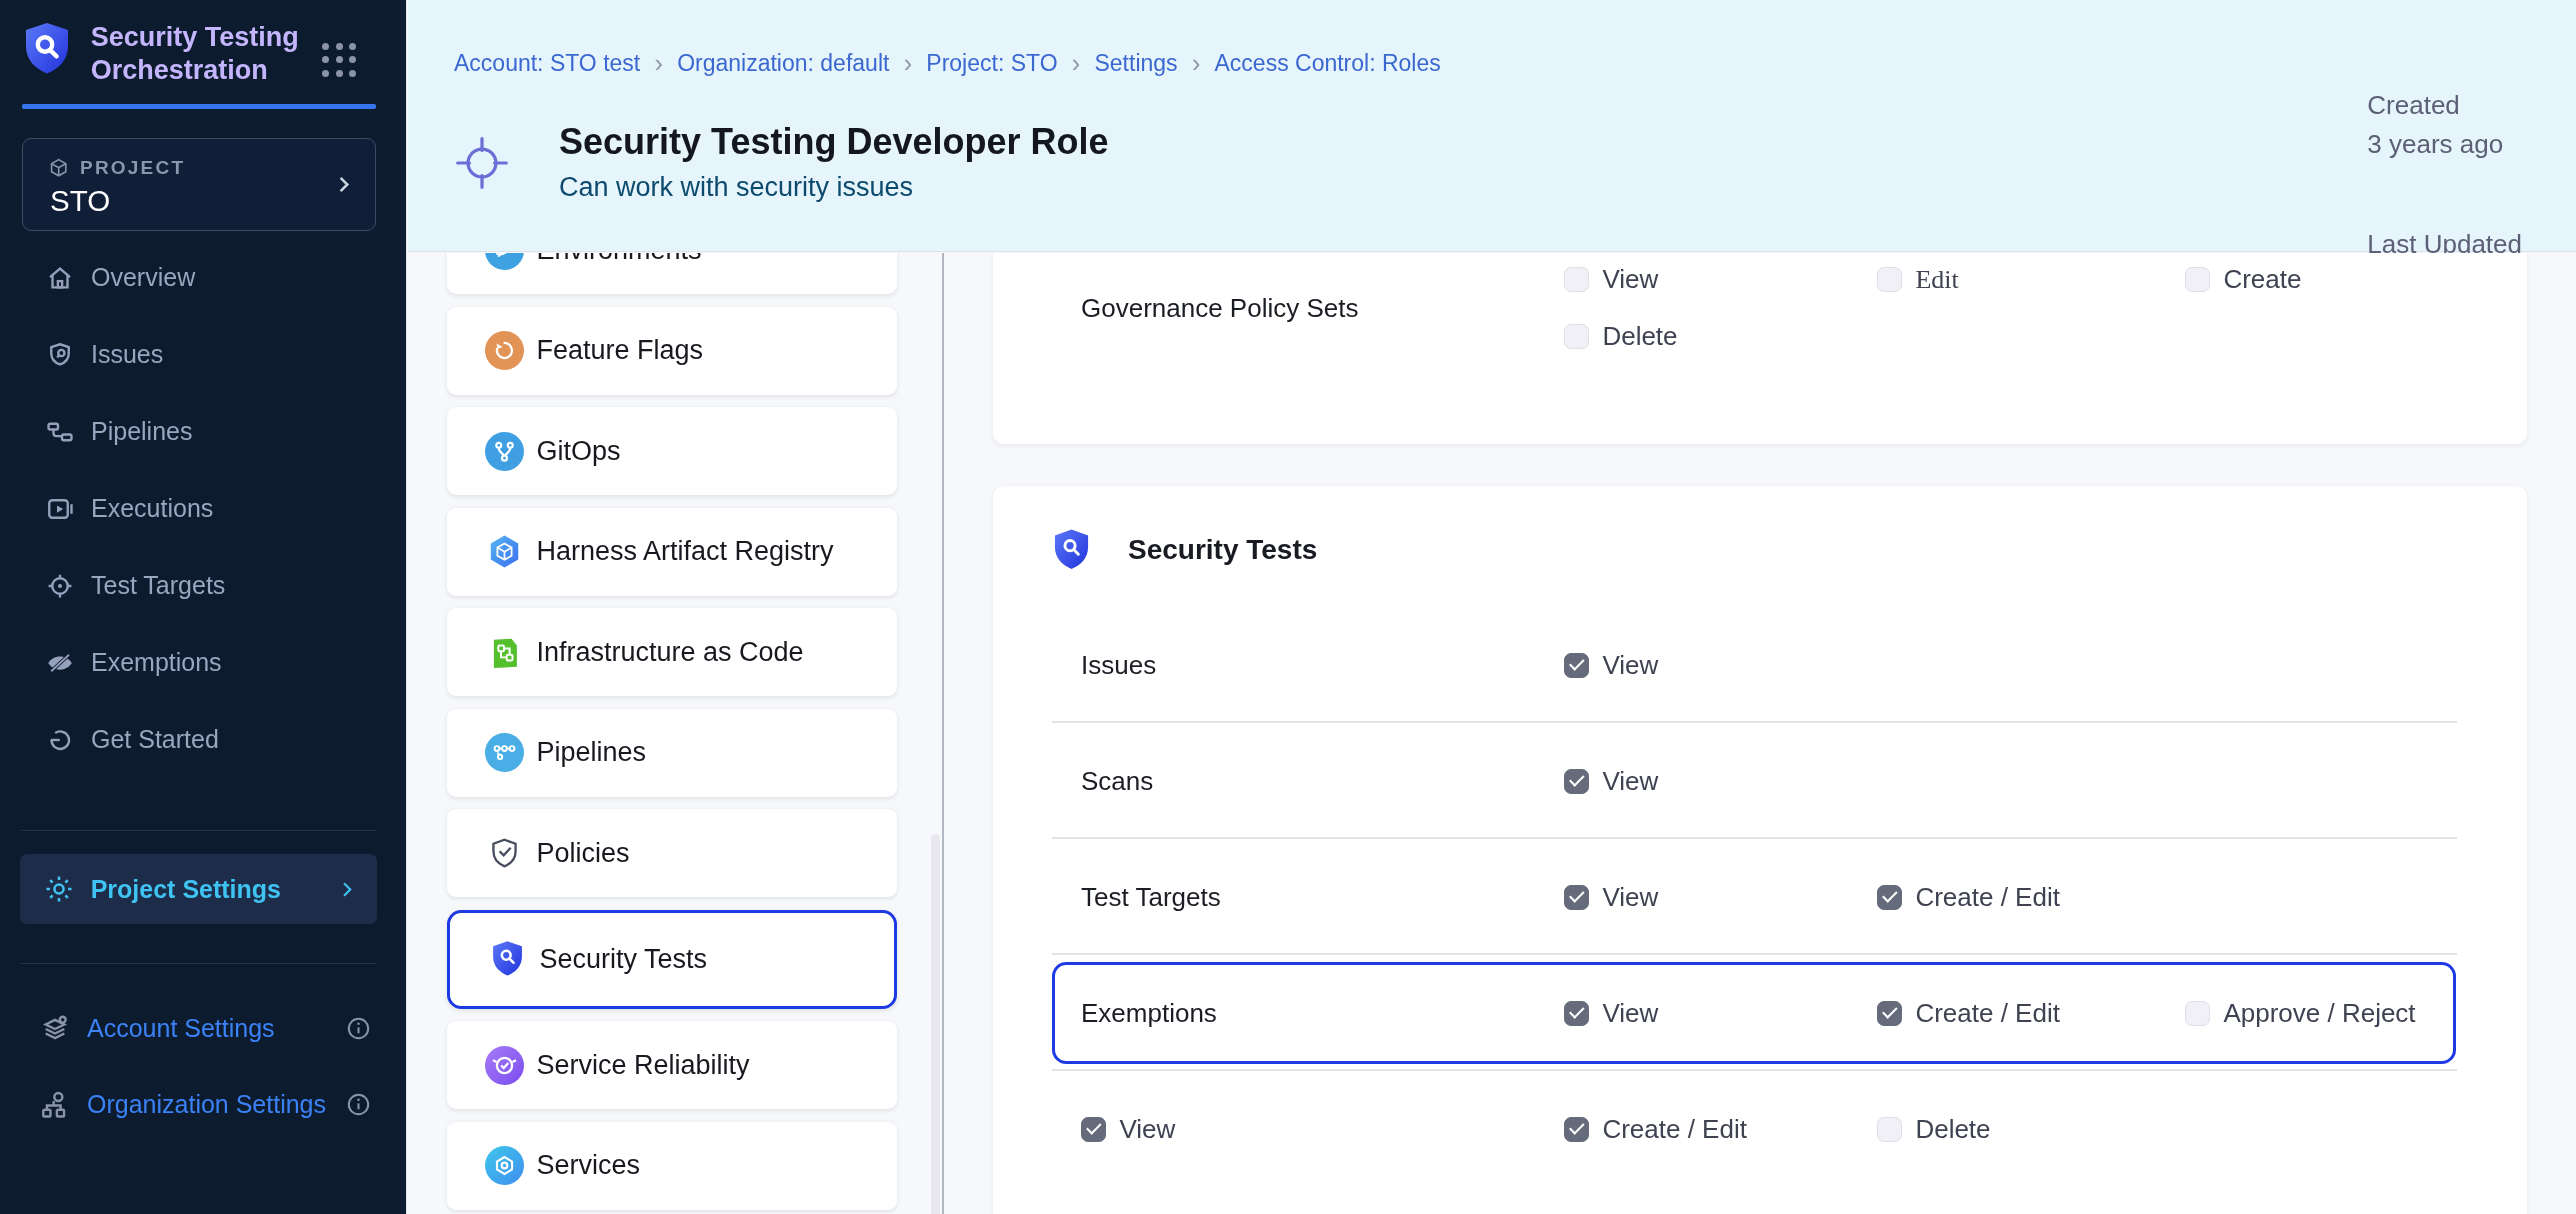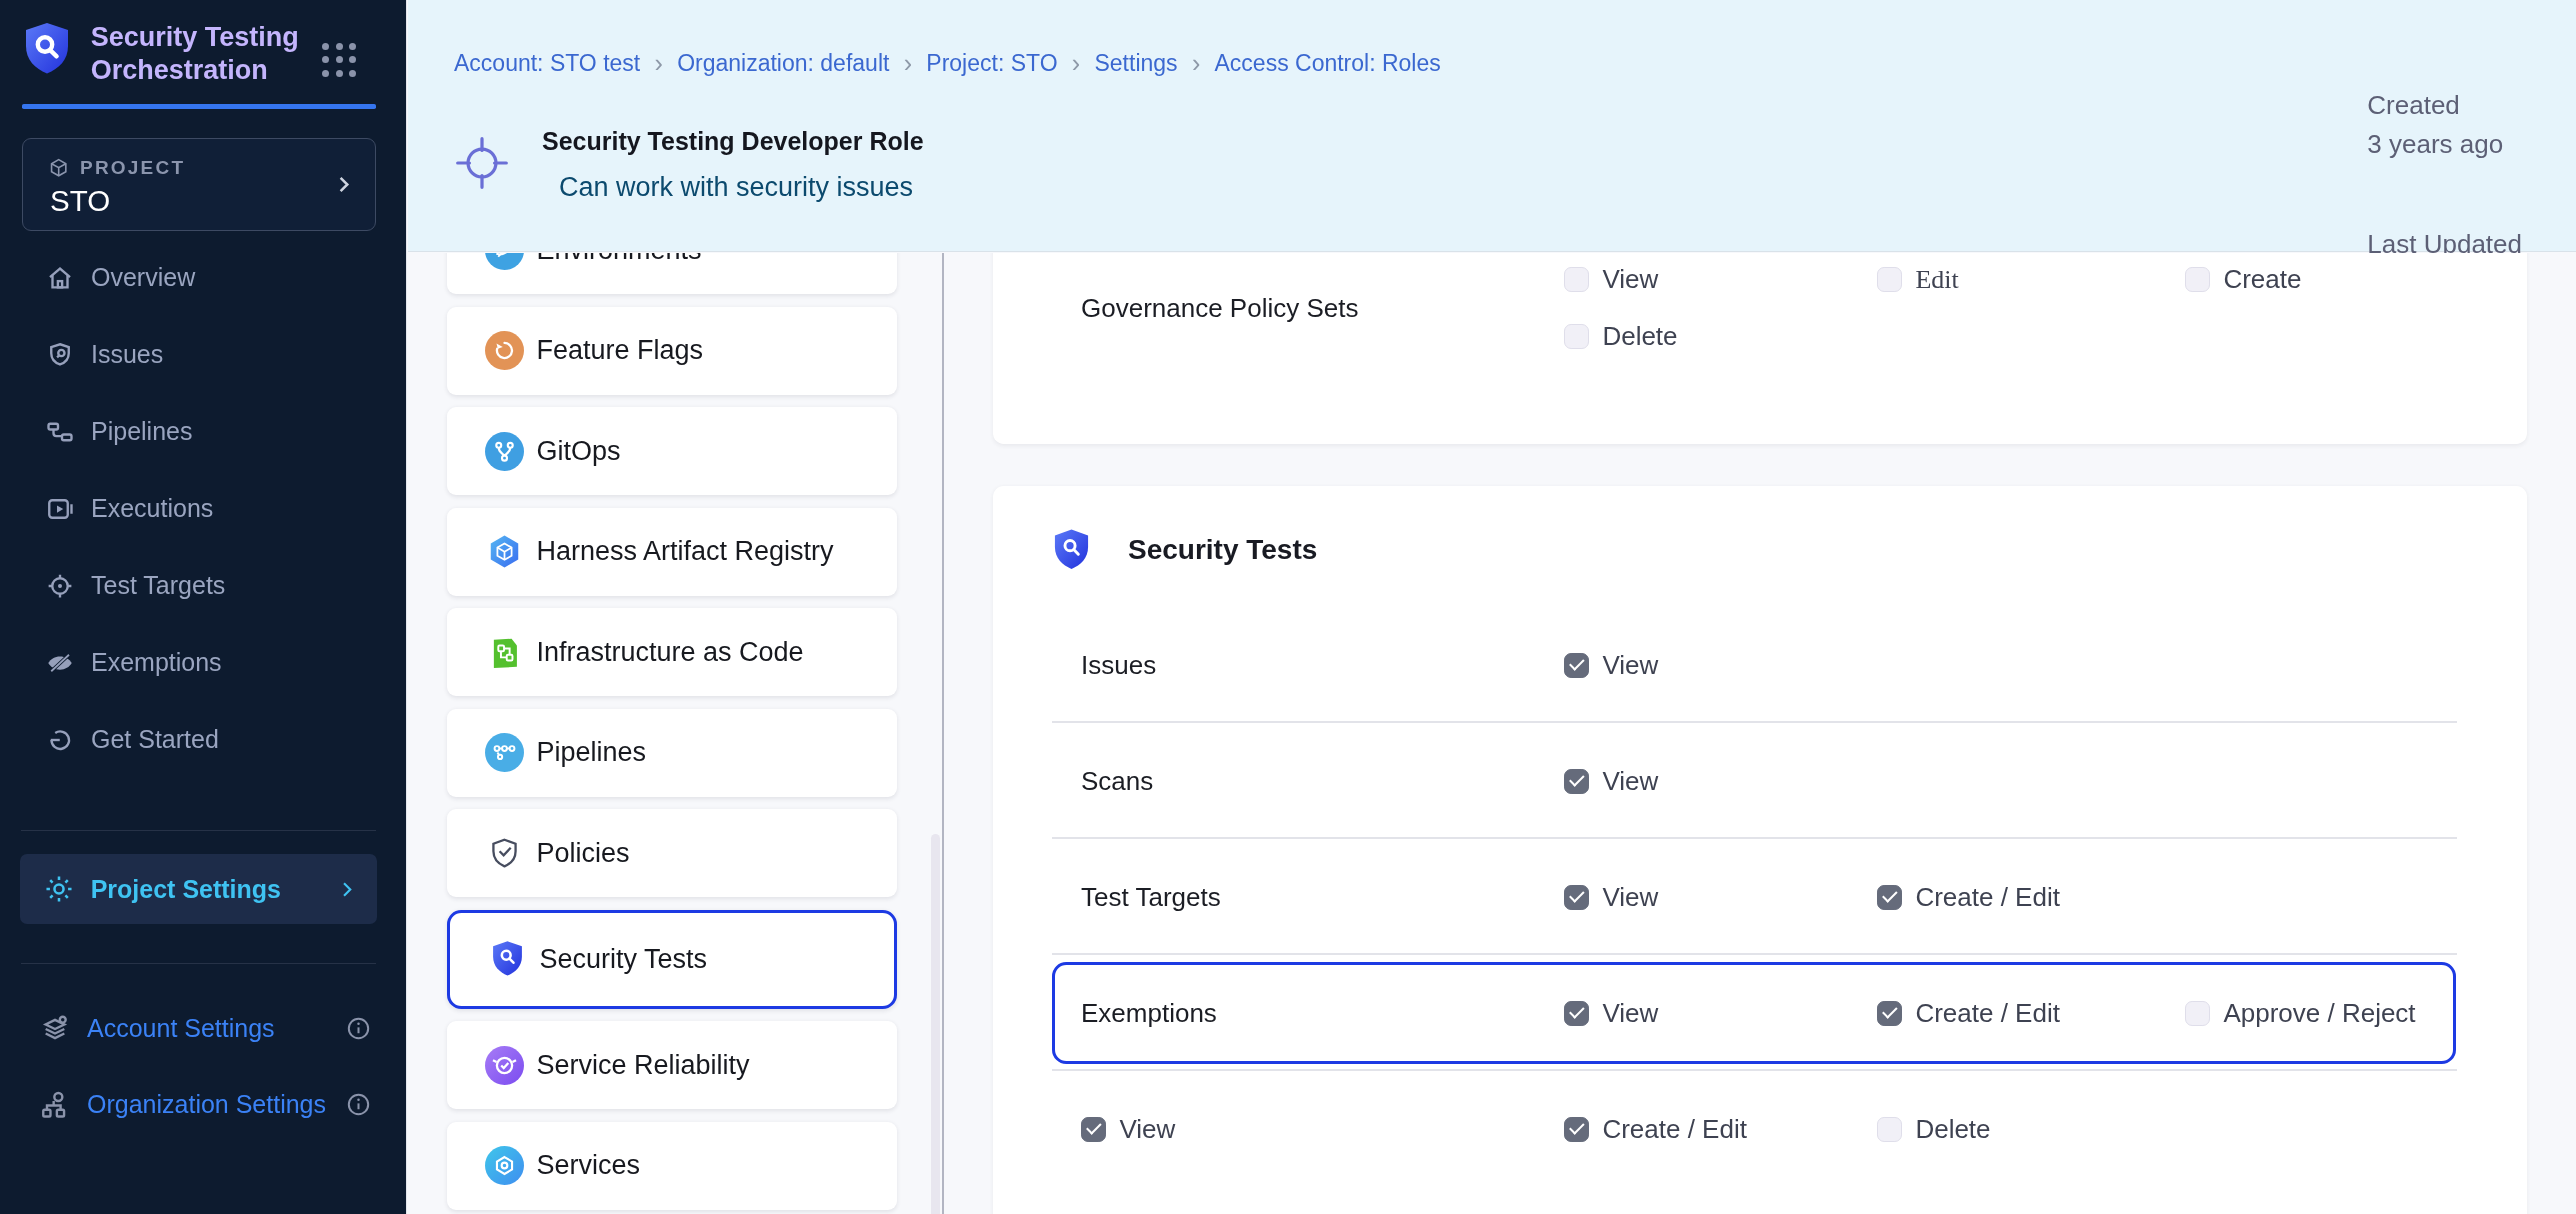--- a/index.html
+++ b/index.html
@@ -36,21 +36,21 @@
   .bottom-label{font-size:25px;color:#3b82f6;flex:1;}
   .info-wrap{margin-right:34px;}
 
   
   .main{position:absolute;left:408px;top:0;right:0;bottom:0;background:#f7f8fb;}
   .band{position:absolute;top:0;left:0;right:0;height:252px;background:var(--band);border-bottom:0.9px solid #d9e2e9;}
   .breadcrumb{position:absolute;top:50px;left:46px;display:flex;align-items:center;gap:14.3px;font-size:23px;}
   .crumb{color:var(--crumb);text-decoration:none;cursor:pointer;}
   .crumb-sep{color:#8e99a8;font-size:25px;line-height:23px;}
   .role-icon{position:absolute;top:136px;left:47px;}
-  .head-title{position:absolute;top:121px;left:134px;font-size:25px;font-weight:700;color:#15171f;line-height:41px;}
+  .head-title{position:absolute;top:121px;left:151px;font-size:36px;font-weight:700;color:#15171f;line-height:41px;}
   .head-sub{position:absolute;top:171px;left:151px;font-size:27px;color:#0c4a6e;line-height:32px;}
   .meta{position:absolute;top:86px;right:54px;display:flex;gap:27px;flex-direction:column;}
   .meta-block{display:flex;flex-direction:column;}
   .meta-label,.meta-value{font-size:26px;color:#5c5f75;line-height:39px;}
   .meta-divider{width:1.8px;background:#bac1d2;margin:3.6px 0;}
 
   .content{position:absolute;top:253px;left:0;right:0;bottom:0;overflow:hidden;}
 
   
   .mod-col{position:absolute;left:39px;top:0;width:450px;}

